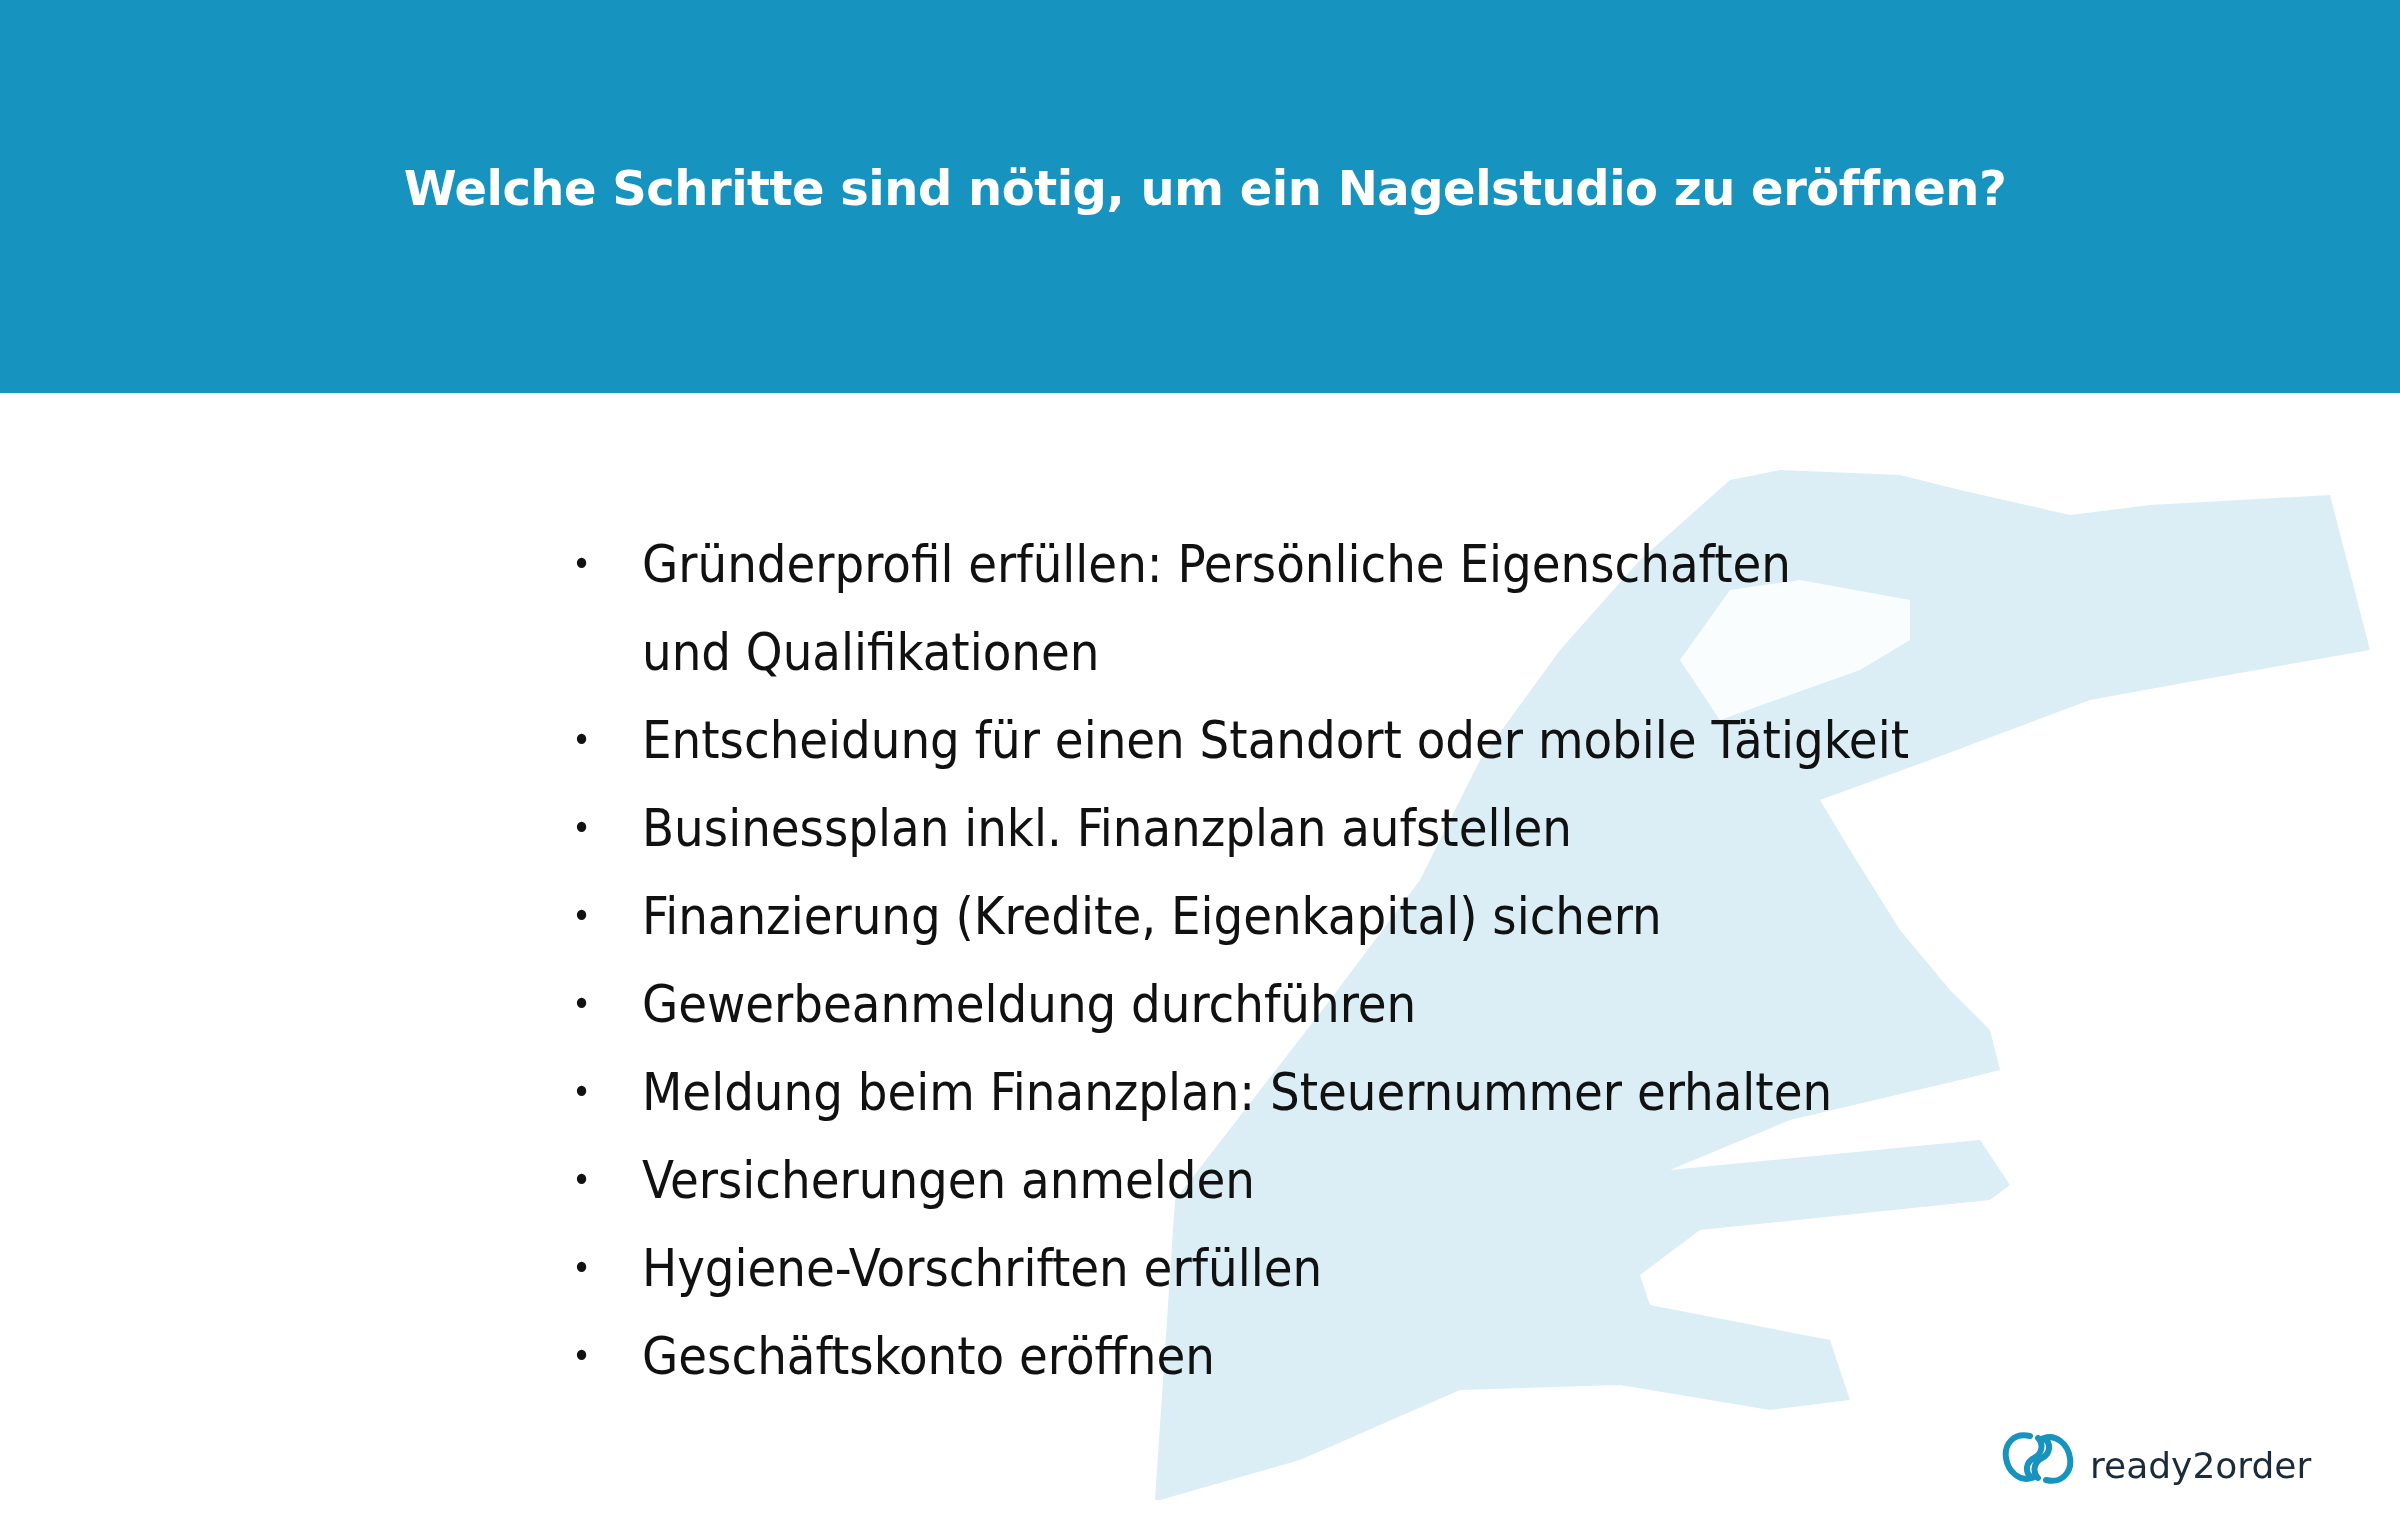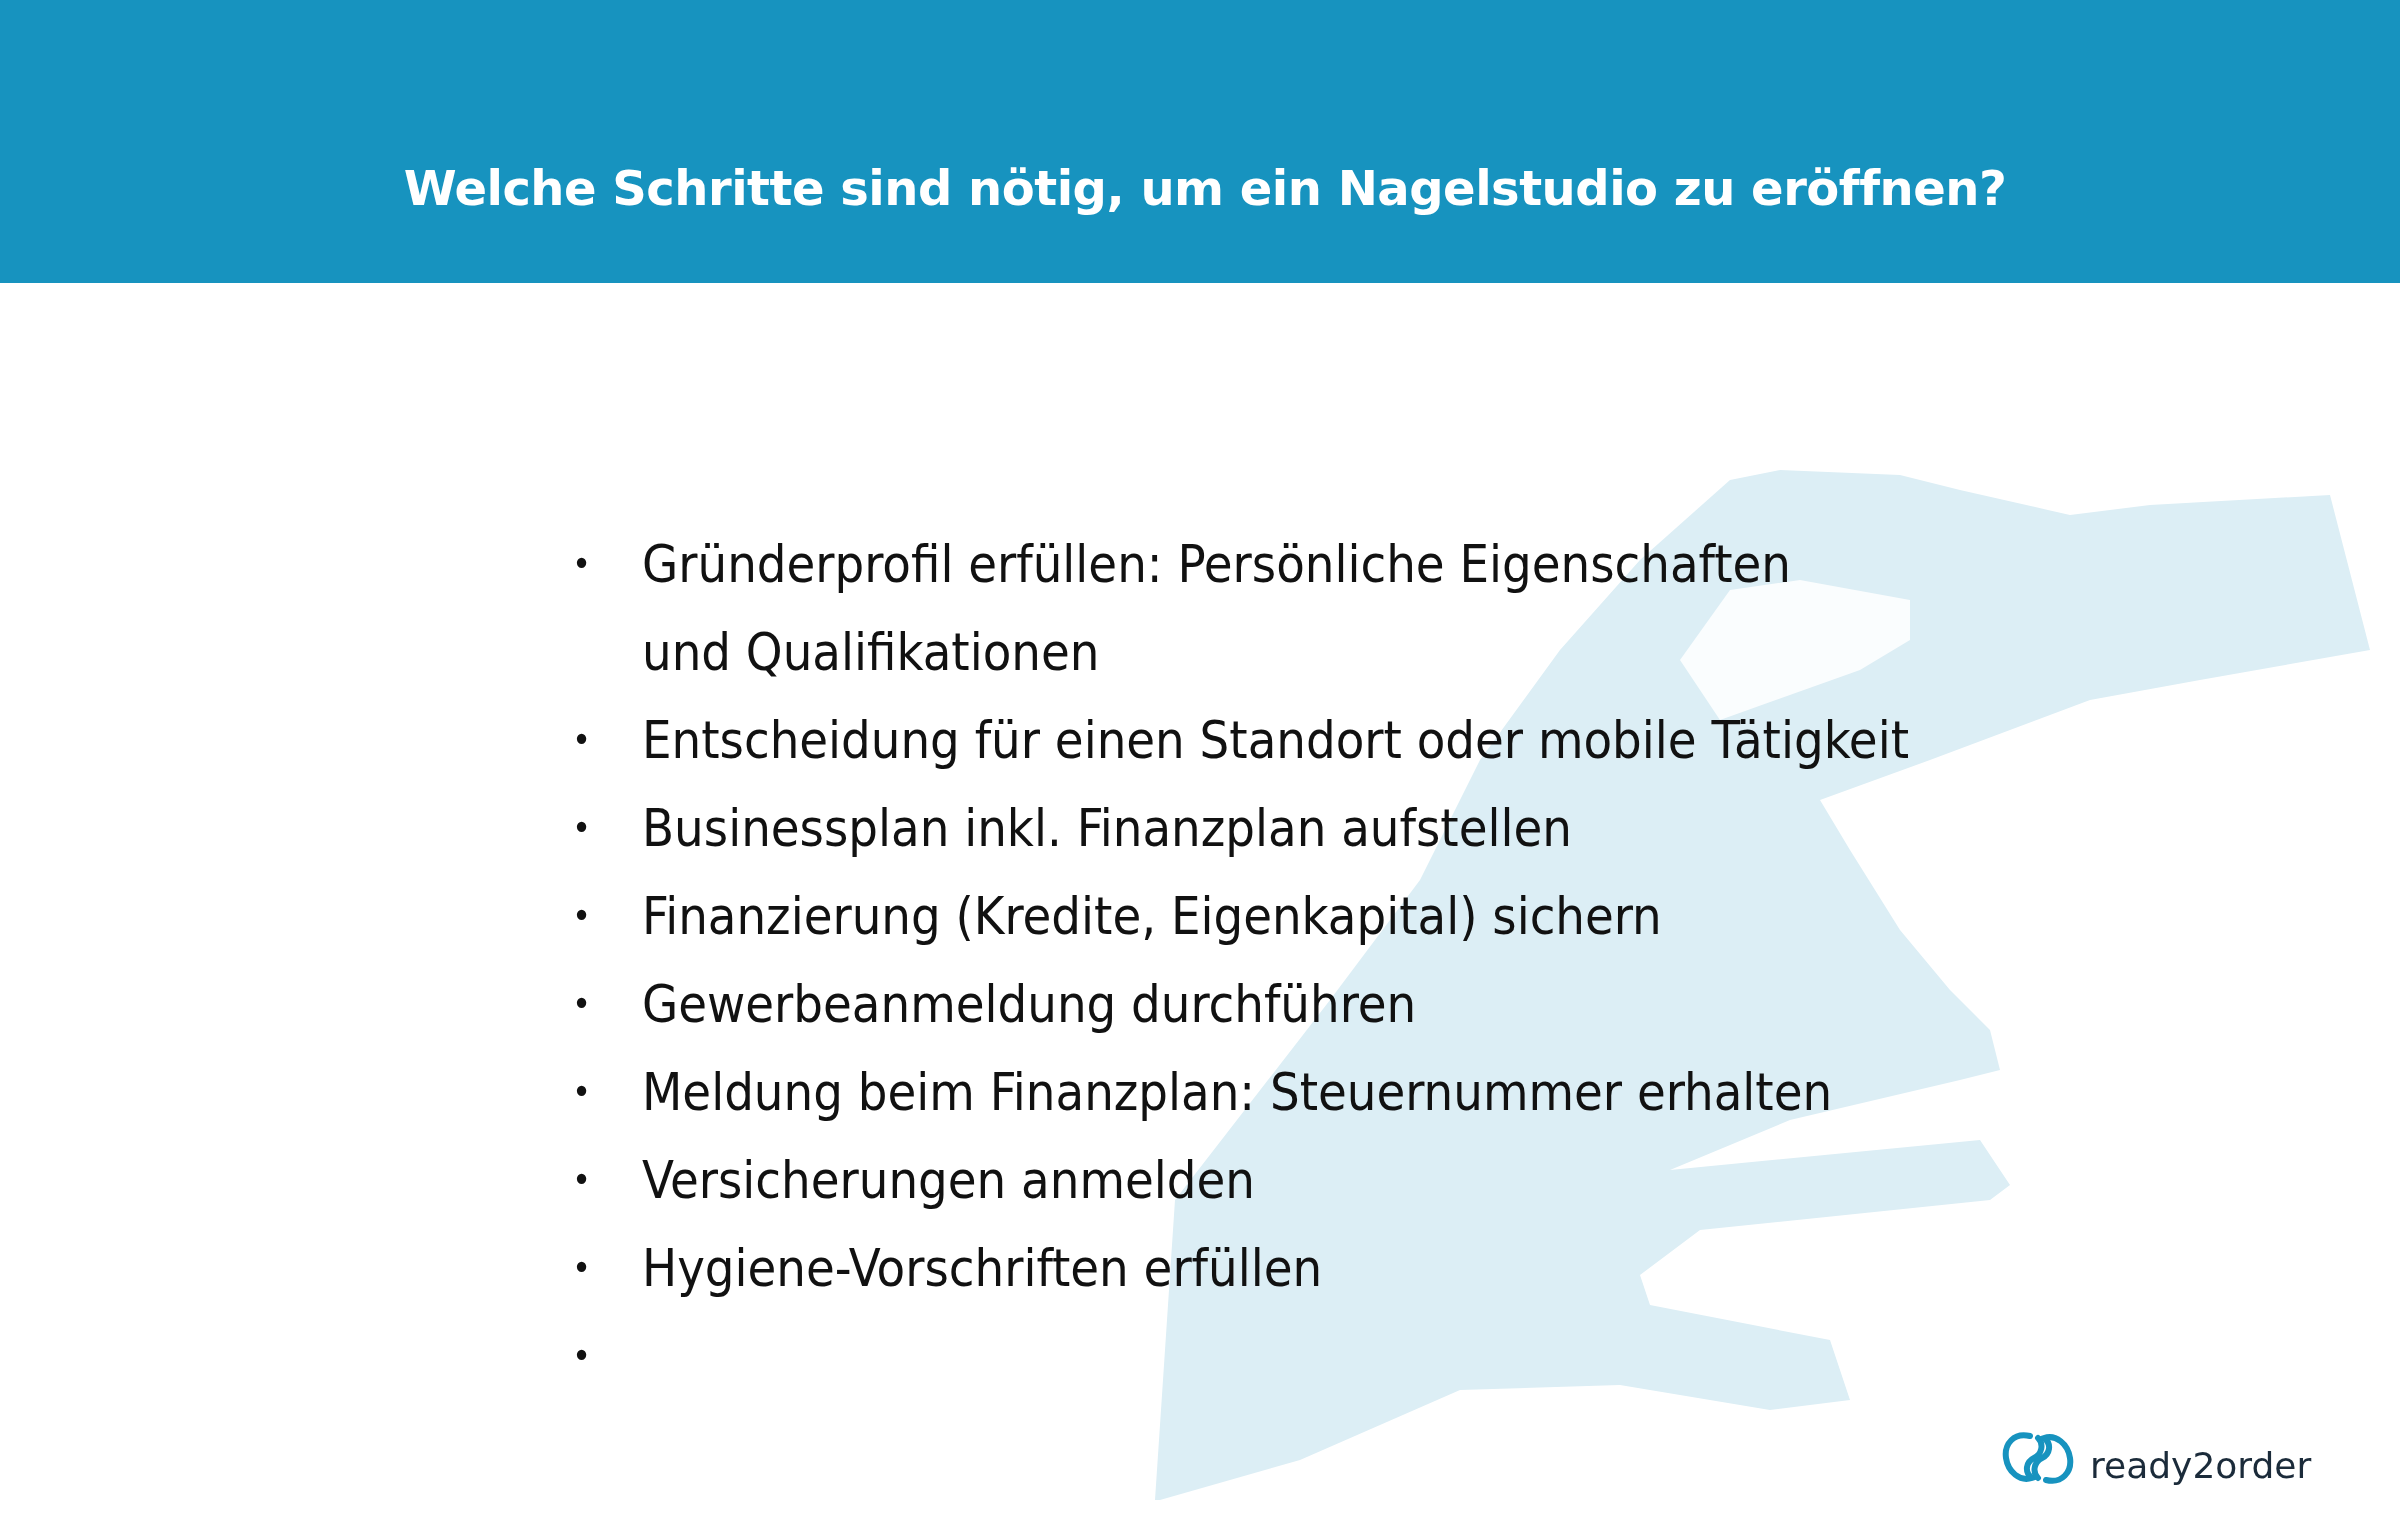--- a/index.html
+++ b/index.html
@@ -1,17 +1,17 @@
 <!DOCTYPE html>
 <html><head>
 <meta charset="utf-8">
 <style>
   html, body { margin:0; padding:0; }
   body { width:2400px; height:1527px; position:relative; overflow:hidden; background:#ffffff; font-family:"DejaVu Sans", sans-serif; }
-  .header { position:absolute; left:0; top:0; width:2400px; height:283px; background:#1793bf; }
+  .header { position:absolute; left:0; top:0; width:2400px; height:393px; background:#1793bf; }
   .title { position:absolute; left:0; top:160px; width:2410px; text-align:center; color:#ffffff; font-family:"DejaVu Sans", sans-serif; font-weight:bold; font-size:48px; letter-spacing:-0.5px; }
   .hand { position:absolute; left:0; top:0; width:2400px; height:1527px; }
   .list { position:absolute; left:560px; top:520px; margin:0; padding:0; list-style:none; }
   .item { position:relative; padding-left:82px; font-family:"DejaVu Sans Condensed","DejaVu Sans", sans-serif; font-stretch:condensed; font-size:52px; line-height:88px; color:#111111; white-space:nowrap; }
   .bullet { position:absolute; left:12px; top:0; font-size:36px; }
   .logo { position:absolute; left:2000px; top:1430px; display:flex; align-items:flex-end; }
   .logo-text { font-family:"DejaVu Sans", sans-serif; font-size:36px; color:#1b2b3a; margin-left:14px; }
 </style>
 </head>
 <body>
@@ -28,21 +28,21 @@
 <ul class="list">
   <li class="item"><span class="bullet">•</span><span>Gründerprofil erfüllen: Persönliche Eigenschaften</span></li>
   <li class="item"><span>und Qualifikationen</span></li>
   <li class="item"><span class="bullet">•</span><span>Entscheidung für einen Standort oder mobile Tätigkeit</span></li>
   <li class="item"><span class="bullet">•</span><span>Businessplan inkl. Finanzplan aufstellen</span></li>
   <li class="item"><span class="bullet">•</span><span>Finanzierung (Kredite, Eigenkapital) sichern</span></li>
   <li class="item"><span class="bullet">•</span><span>Gewerbeanmeldung durchführen</span></li>
   <li class="item"><span class="bullet">•</span><span>Meldung beim Finanzplan: Steuernummer erhalten</span></li>
   <li class="item"><span class="bullet">•</span><span>Versicherungen anmelden</span></li>
   <li class="item"><span class="bullet">•</span><span>Hygiene-Vorschriften erfüllen</span></li>
-  <li class="item"><span class="bullet">•</span></li>
+  <li class="item"><span class="bullet">•</span><span>Geschäftskonto eröffnen</span></li>
 </ul>
 
 <div class="logo">
   <svg width="76" height="56" viewBox="0 0 76 56">
     <path d="M30 6 C14 2 4 14 6 28 C8 42 20 52 32 48 C24 42 26 32 34 28 C42 24 44 14 38 8" fill="none" stroke="#1793bf" stroke-width="6" stroke-linecap="round"></path>
     <path d="M46 50 C62 54 72 42 70 28 C68 14 56 4 44 8 C52 14 50 24 42 28 C34 32 32 42 38 48" fill="none" stroke="#1793bf" stroke-width="6" stroke-linecap="round"></path>
   </svg>
   <span class="logo-text">ready2order</span>
 </div>
 

